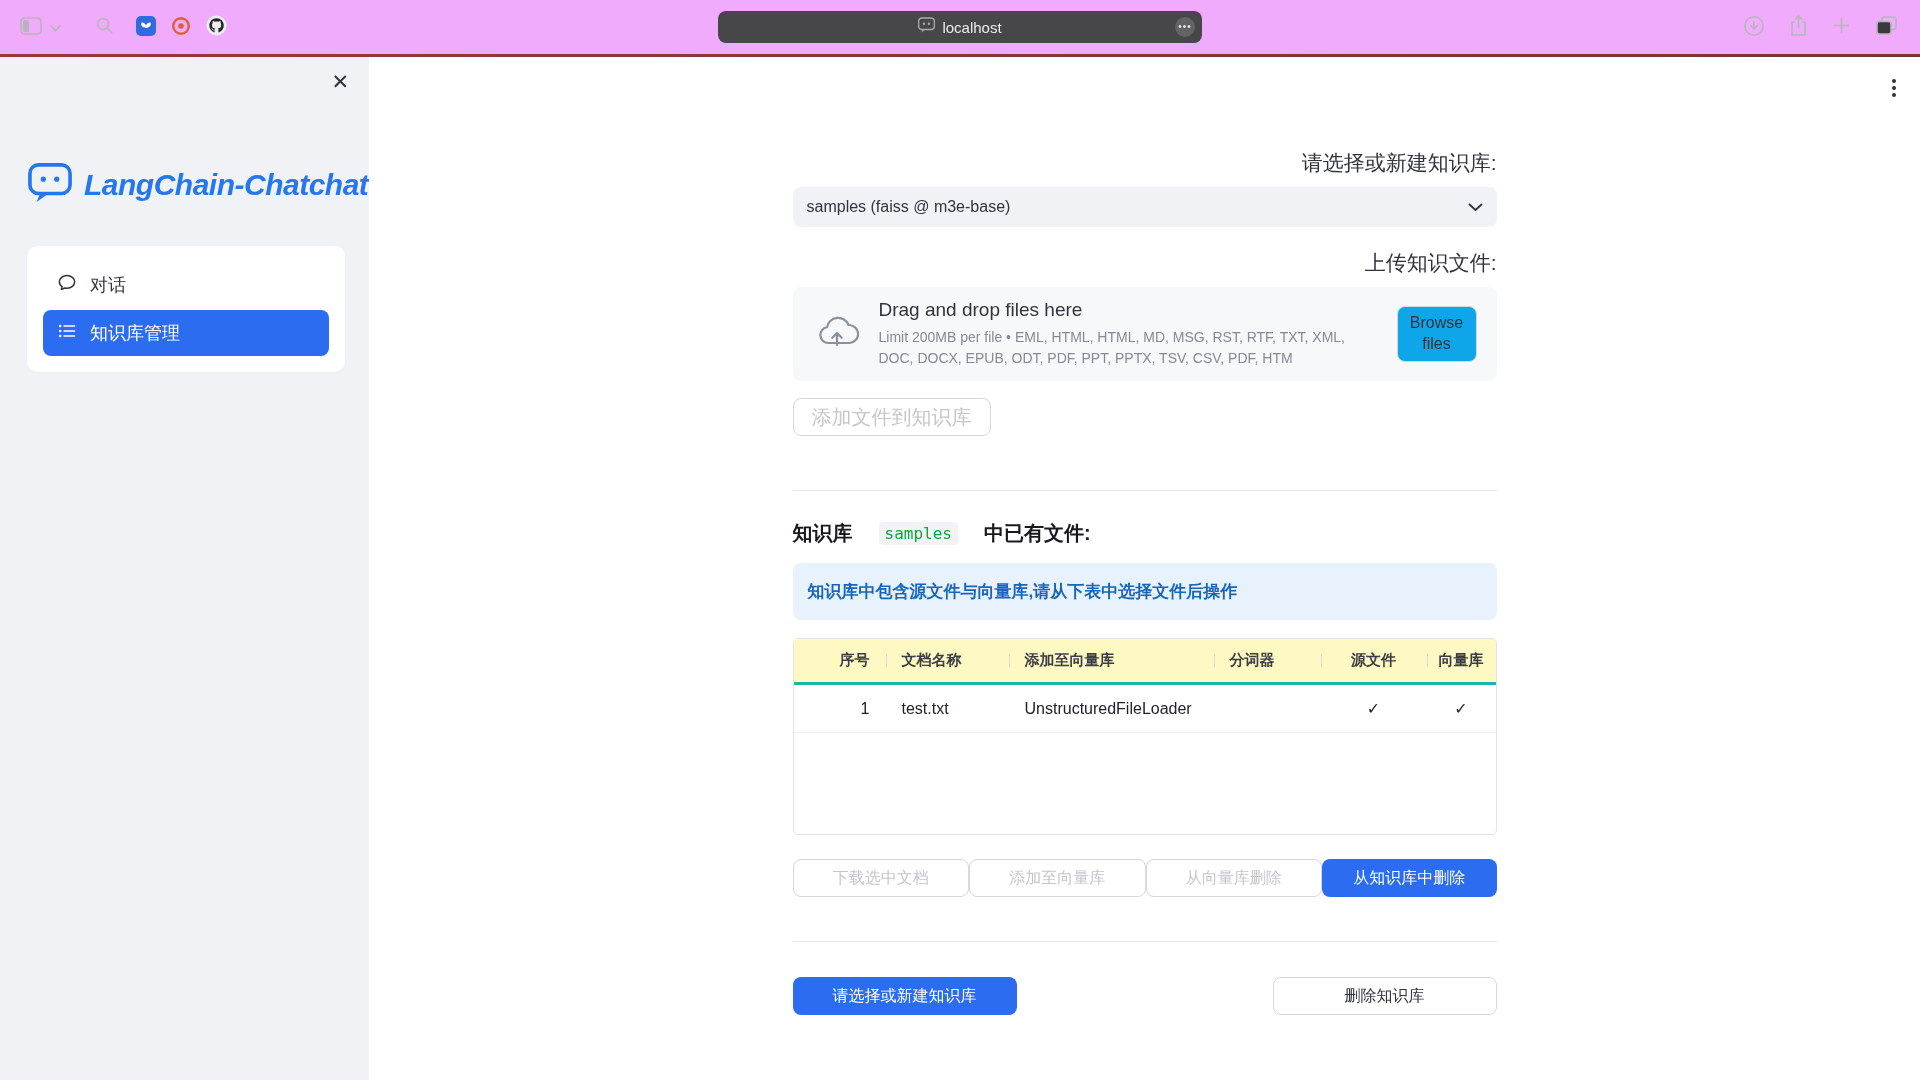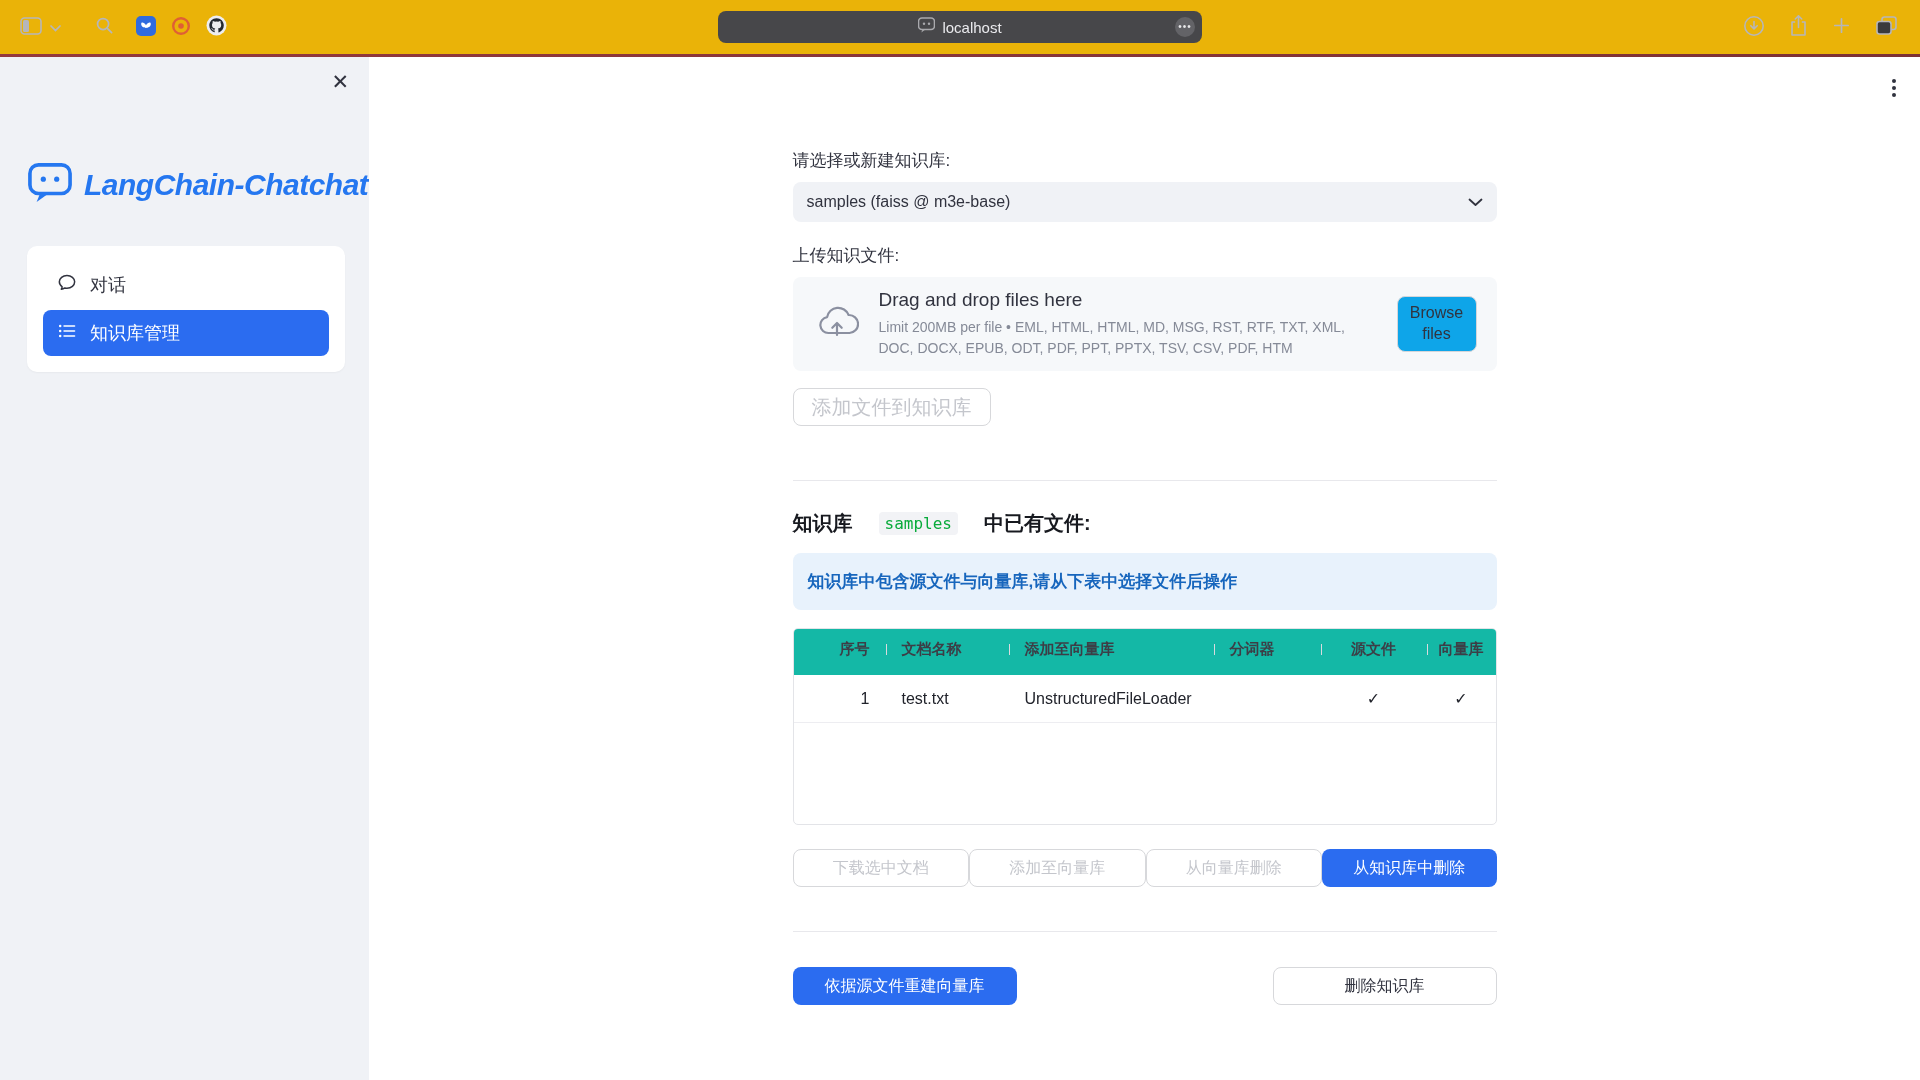--- a/index.html
+++ b/index.html
@@ -1,20 +1,20 @@
 <!DOCTYPE html>
 <html><head>
 <meta charset="utf-8">
 <style>
   * { margin:0; padding:0; box-sizing:border-box; }
   html,body { width:1920px; height:1080px; overflow:hidden; background:#fff;
     font-family:"Liberation Sans", sans-serif; }
 
   
-  .toolbar { position:relative; height:54px; background:#eab308; }
+  .toolbar { position:relative; height:54px; background:#f0abfc; }
   .tb-left { position:absolute; left:20px; top:0; height:54px; display:flex; align-items:center; }
   .tb-right { position:absolute; right:22px; top:0; height:54px; display:flex; align-items:center; gap:24px; }
   .tb-btn { background:none; border:none; display:flex; align-items:center; cursor:pointer; padding:0; }
   .gap8 { margin-left:8px; } .gap30 { margin-left:34px; } .gap20 { margin-left:22px; } .gap14 { margin-left:15px; }
   .addr-bar { position:absolute; left:50%; top:11px; transform:translateX(-50%);
     width:484px; height:32px; background:#47474a; border-radius:8px;
     display:flex; align-items:center; justify-content:center; cursor:pointer; }
   .addr-url { color:#ebebee; font-size:15px; margin-left:7px; }
   .ext-circle { position:absolute; right:7px; top:6px; width:20px; height:20px; border-radius:50%;
     background:#636367; border:none; color:#e8e8ea; font-size:10px; line-height:18px; letter-spacing:1px;
@@ -33,21 +33,21 @@
   .menu-item { display:flex; align-items:center; gap:13px; height:46px; padding:0 14px;
     border-radius:8px; font-size:18px; color:#31333f; cursor:pointer; }
   .menu-item.active { background:#2b6cf0; color:#fff; margin-top:2px; }
 
   .content { flex:1; position:relative; background:#fff; }
   .kebab { position:absolute; top:16px; right:18px; background:none; border:none; cursor:pointer;
     display:flex; flex-direction:column; gap:3px; padding:6px; }
   .kebab .dot { width:4px; height:4px; border-radius:50%; background:#31333f; }
 
   .column { width:704px; margin:0 auto; padding-top:92px; }
-  .field-label { font-size:17px; color:#31333f; margin-bottom:10px; }
+  .field-label { font-size:21px; color:#31333f; margin-bottom:10px;text-align:right; }
   .selectbox { height:40px; background:#f0f2f6; border-radius:8px; display:flex; align-items:center;
     justify-content:space-between; padding:0 14px; font-size:16px; color:#31333f; cursor:pointer; margin-bottom:22px; }
 
   .dropzone { background:#f6f8fa; border-radius:8px; height:94px; display:flex; align-items:center;
     padding:0 20px 0 22px; gap:20px; }
   .dz-text { flex:1; }
   .dz-title { font-size:19px; color:#31333f; margin-bottom:6px; }
   .dz-limit { font-size:14px; color:#858a97; line-height:1.5; max-width:515px; }
   .browse-btn { width:80px; min-height:56px; background:#0ea5e9; border:1px solid #d5d6d9; border-radius:8px;
     font-size:16px; color:#31333f; line-height:1.3; cursor:pointer; font-family:inherit; }
@@ -61,21 +61,21 @@
   .files-heading { margin-top:29px; font-size:20px; font-weight:bold; color:#17191f;
     display:flex; align-items:center; gap:26px; }
   .code-chip { font-family:"DejaVu Sans Mono", monospace; font-size:16px; font-weight:normal;
     color:#09ab3b; background:#f2f3f6; padding:2px 6px; border-radius:4px; }
 
   .infobox { margin-top:16px; background:#e8f2fc; border-radius:8px; padding:17px 15px;
     color:#1766bd; font-size:17px; font-weight:600; }
 
   .ftable { margin-top:18px; border:1px solid #e3e4e8; border-radius:5px; height:197px; overflow:hidden; }
   .thead, .trow { display:grid; grid-template-columns:92px 123px 205px 107px 106px auto; }
-  .thead { height:46px; border-bottom:5px solid #14b8a6; background:#14b8a6; }
+  .thead { height:46px; border-bottom:3px solid #14b8a6; background:#fef9c3; }
   .th { position:relative; display:flex; align-items:center; font-size:15px; font-weight:600; color:#3c3e46;
     padding-left:16px; }
   .th:not(:first-child)::before { content:""; position:absolute; left:0; top:15px; bottom:15px; width:1px; background:#d9dade; }
   .trow { height:48px; border-bottom:1px solid #ededf1; cursor:pointer; }
   .td { display:flex; align-items:center; font-size:16px; color:#21232b; padding-left:16px; }
   .al-right { justify-content:flex-end; padding-left:0; padding-right:16px; }
   .al-center { justify-content:center; padding-left:0; }
 
   .actions { margin-top:24px; display:flex; }
   .action-btn { flex:1; height:38px; border-radius:8px; font-size:16px; font-family:inherit;
@@ -298,19 +298,19 @@
       <div class="actions">
         <button class="action-btn">下载选中文档</button>
         <button class="action-btn">添加至向量库</button>
         <button class="action-btn">从向量库删除</button>
         <button class="action-btn btn-primary">从知识库中删除</button>
       </div>
 
       <hr class="divider hr2">
 
       <div class="bottom-row">
-        <button class="bottom-btn btn-primary">依据源文件重建向量库</button>
+        <button class="bottom-btn btn-primary">请选择或新建知识库</button>
         <button class="bottom-btn btn-secondary">删除知识库</button>
       </div>
 
     </div>
   </main>
 </div>
 
 </body></html>

